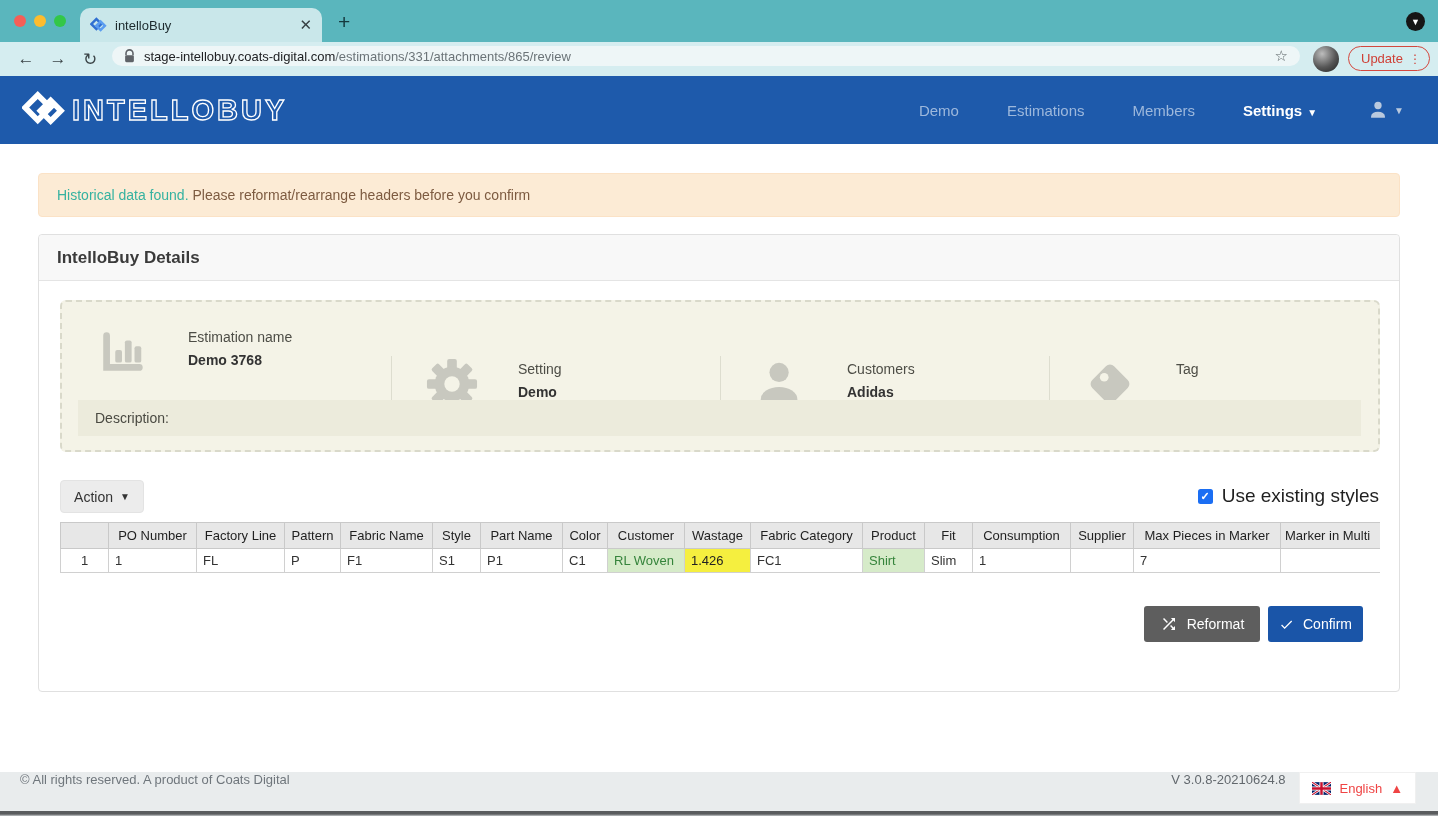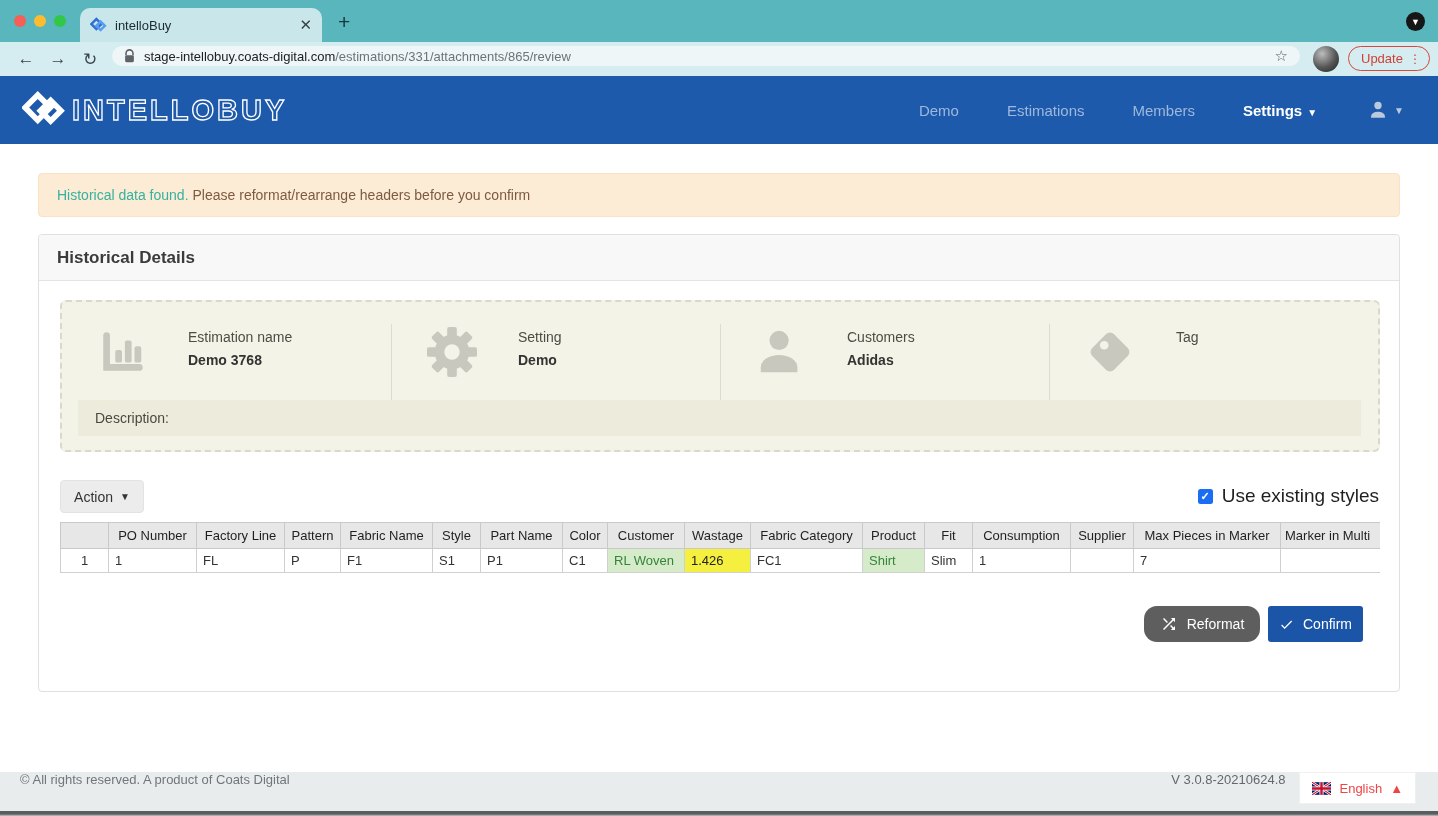--- a/index.html
+++ b/index.html
@@ -56,21 +56,21 @@
   .alert .msg{color:var(--alert-brown);margin-left:4px;}
   
   .card{position:absolute;left:38px;top:234px;width:1362px;height:458px;background:#fff;
     border:1px solid #e0e0e0;border-radius:4px;box-sizing:border-box;}
   .card-header{height:45px;background:#f8f8f8;border-bottom:1px solid #e4e4e4;border-radius:4px 4px 0 0;
     display:flex;align-items:center;padding-left:18px;font-size:17px;font-weight:600;color:#3b3b3b;}
   .panel{position:absolute;left:21px;top:65px;width:1320px;height:152px;background:#f4f3e7;
     border:2px dashed #d9d9ca;border-radius:6px;box-sizing:border-box;}
   .info-row{display:flex;margin-top:22px;height:82px;}
   .info-sec{width:25%;display:flex;align-items:flex-start;box-sizing:border-box;padding-left:34px;}
-  .info-sec + .info-sec{border-left:1px solid #ddddcf;}
+  .info-sec + .info-sec{border-left:1px solid #ddddcf;margin-top:32px;}
   .info-icon{width:52px;height:52px;flex:0 0 52px;margin-top:2px;}
   .info-text{margin-left:40px;padding-top:5px;}
   .info-label{font-size:14px;color:#4d4d46;}
   .info-value{font-size:14px;font-weight:700;color:#333;margin-top:7px;}
   .desc-strip{position:absolute;left:16px;right:17px;bottom:14px;height:36px;background:#ecebdc;
     display:flex;align-items:center;padding-left:17px;font-size:14px;color:#4a4a42;}
   
   .action-btn{position:absolute;left:21px;top:245px;width:84px;height:33px;background:#ececec;
     border:1px solid #e3e3e3;border-radius:4px;font-size:14px;color:#333;display:flex;
     align-items:center;justify-content:center;gap:7px;box-sizing:border-box;}
@@ -85,21 +85,21 @@
   th{background:#e7e7e7;border:1px solid #c9c9c9;font-size:13px;font-weight:500;color:#1f1f1f;
     height:25px;padding:0 4px;text-align:center;white-space:nowrap;overflow:hidden;}
   td{background:#fff;border:1px solid #d0d0d0;font-size:13px;color:#333;height:23px;
     padding:0 6px;white-space:nowrap;overflow:hidden;}
   td.rownum{text-align:center;padding:0;}
   td.green{background:var(--cell-green-bg);color:var(--cell-green-text);margin-top:32px;}
   td.yellow{background:var(--cell-yellow-bg);color:#222;}
   
   .btn{position:absolute;top:371px;height:36px;border-radius:3px;color:#fff;font-size:14px;
     display:flex;align-items:center;justify-content:center;gap:9px;box-sizing:border-box;}
-  .btn-reformat{left:1105px;width:116px;background:var(--reformat-gray);border-radius:13px;}
+  .btn-reformat{left:1105px;width:116px;background:var(--reformat-gray);}
   .btn-confirm{left:1229px;width:95px;background:var(--confirm-blue);}
   
   .footer{position:absolute;left:0;top:772px;width:1438px;height:39px;background:#e9eced;
     display:flex;align-items:flex-start;}
   .copyright{font-size:13px;color:#6f767c;margin-left:20px;}
   .version{font-size:13px;color:#62686d;margin-left:auto;margin-right:14px;}
   .langbox{background:#fff;height:30px;display:flex;align-items:center;gap:8px;
     padding:0 12px;margin-right:22px;border:1px solid #f0f0f0;}
   .langbox span{font-size:13px;color:#ef4444;}
   .lang-caret{font-size:9px;color:#444;}
@@ -173,21 +173,21 @@
     </div>
   </div>
 
   <div class="alert">
     <span class="hl">Historical data found.</span>
     <span class="msg">Please reformat/rearrange headers before you confirm</span>
   </div>
 
   <div class="card">
     <div class="card-header">
-      <span>Historical Details</span>
+      <span>IntelloBuy Details</span>
     </div>
 
     <div class="panel">
       <div class="info-row">
         <div class="info-sec">
           <svg class="info-icon" viewBox="0 0 54 54">
             <path d="M11 10 V43 H45" stroke="#c8c8bf" stroke-width="7" stroke-linecap="round" fill="none"></path>
             <rect x="20" y="25" width="7" height="13" rx="2" fill="#c8c8bf"></rect>
             <rect x="30" y="15" width="7" height="23" rx="2" fill="#c8c8bf"></rect>
             <rect x="40" y="21" width="7" height="17" rx="2" fill="#c8c8bf"></rect>

